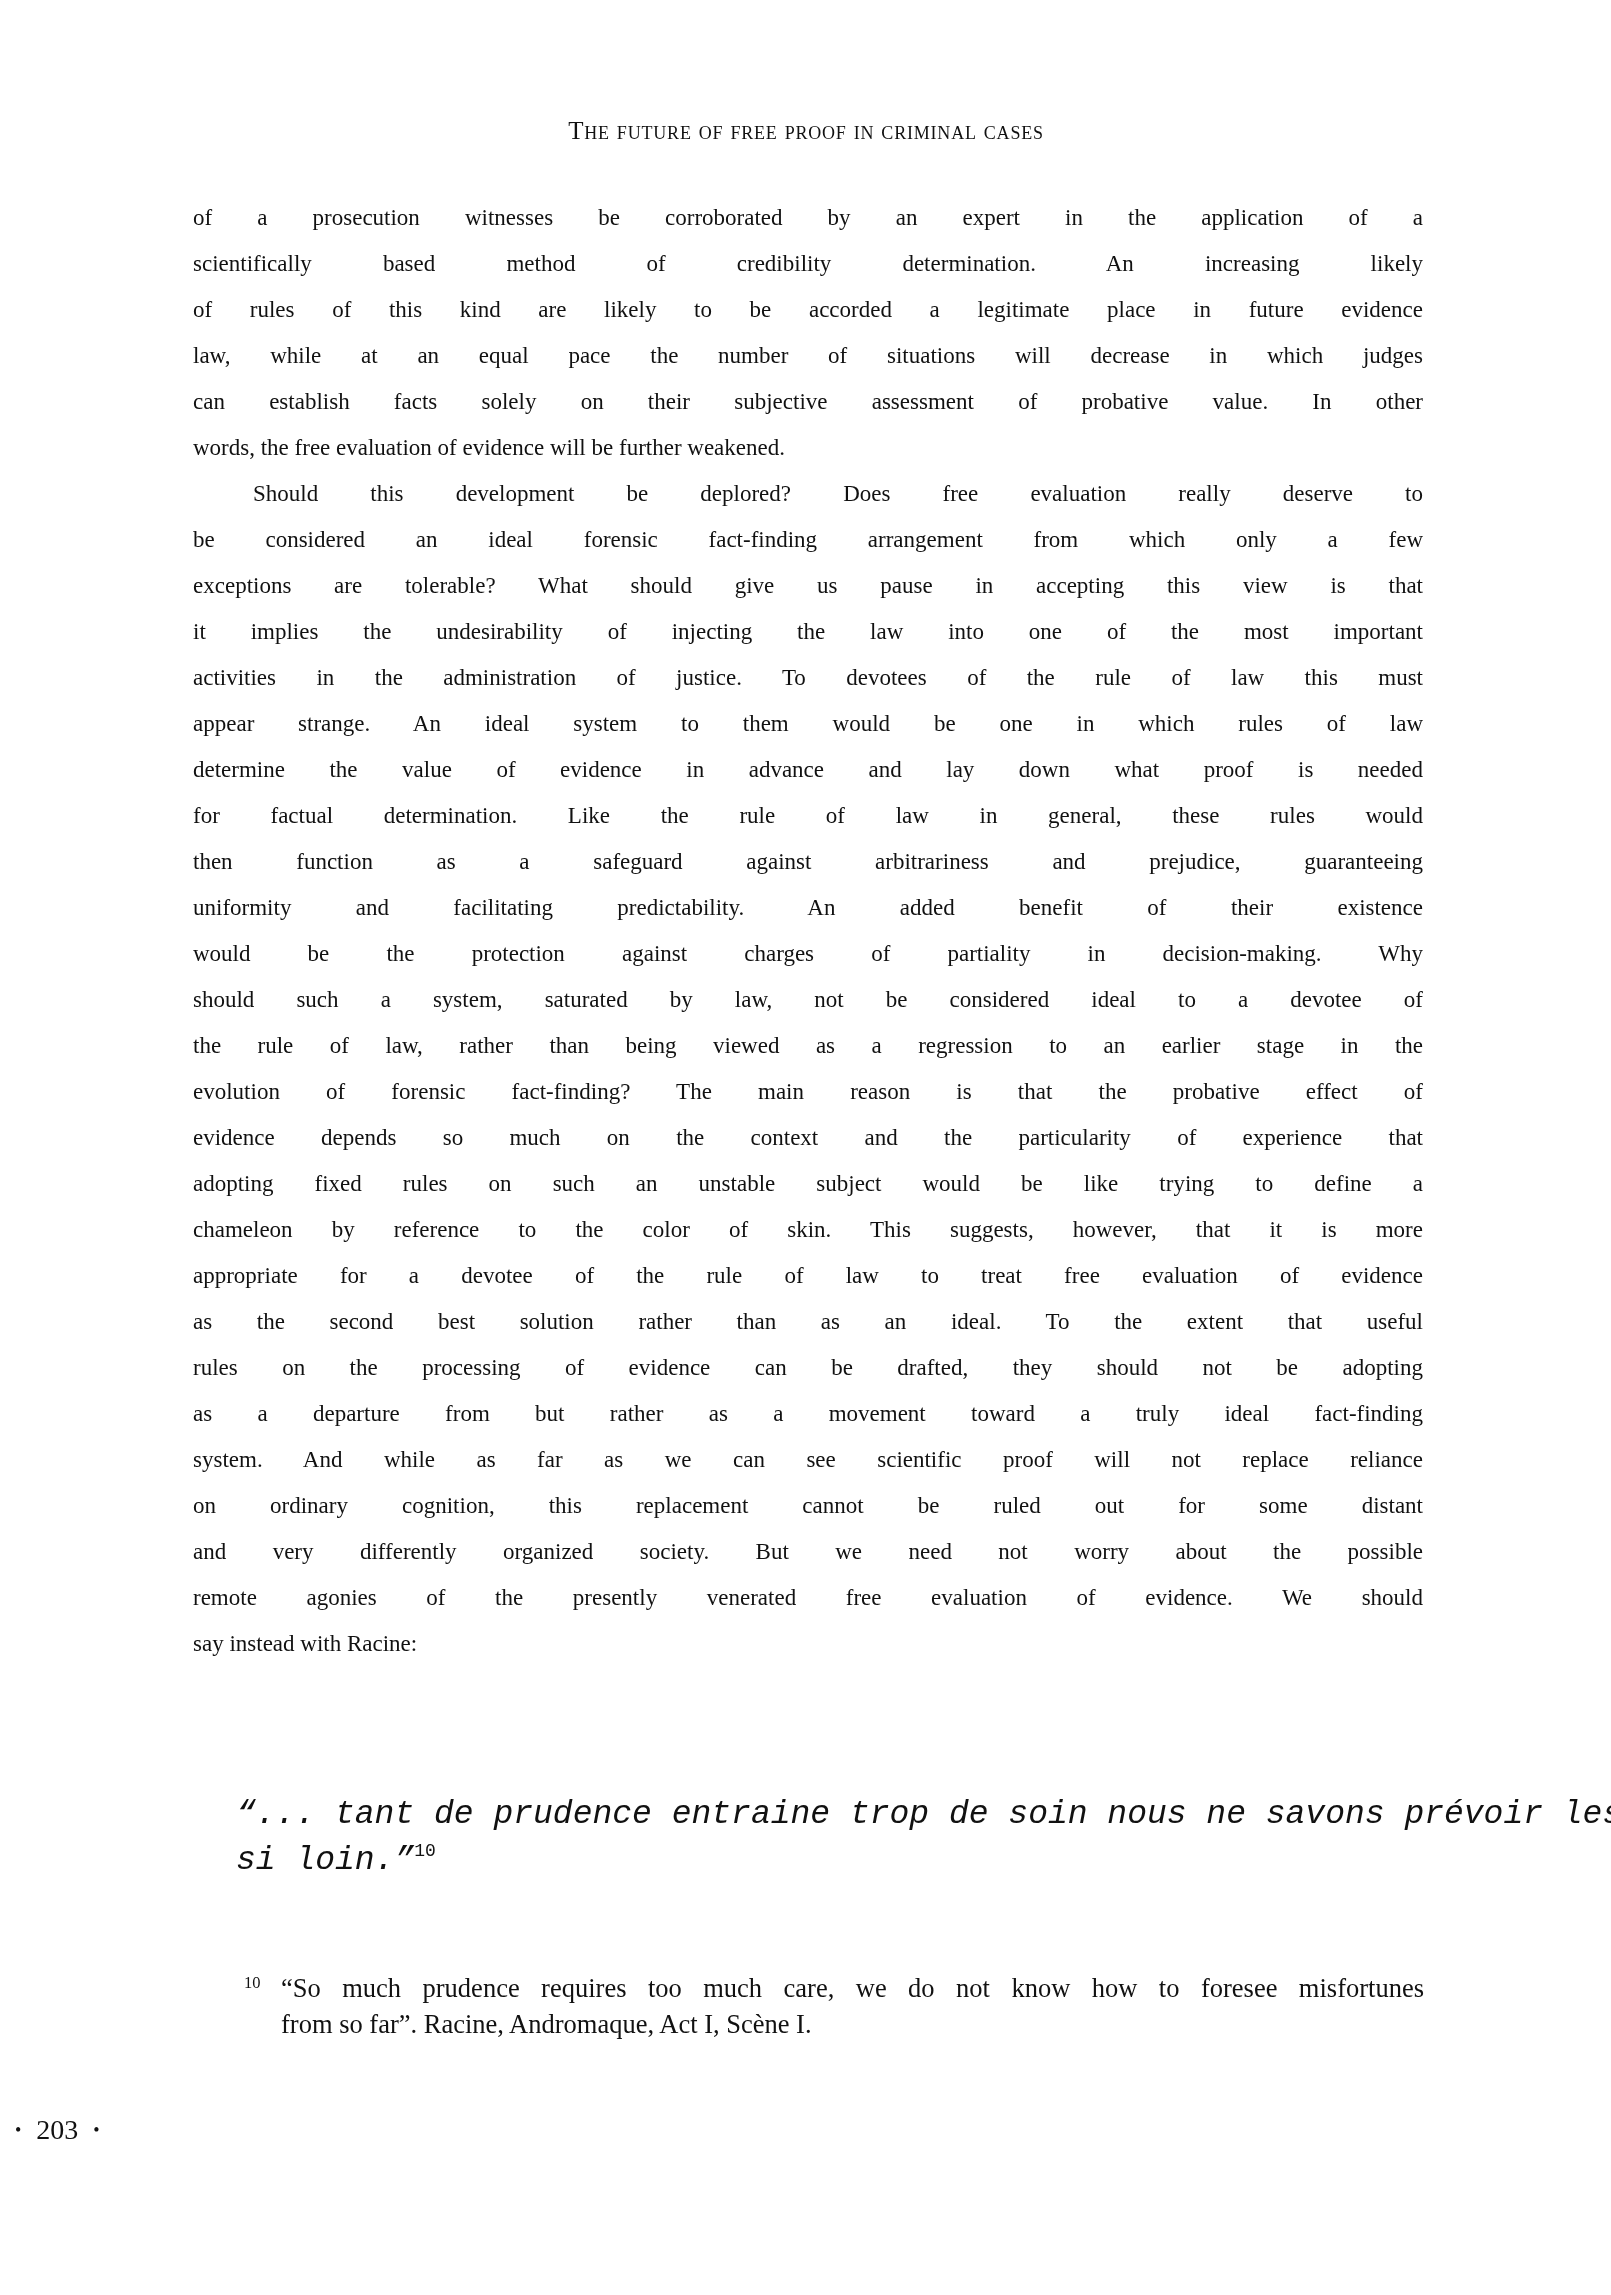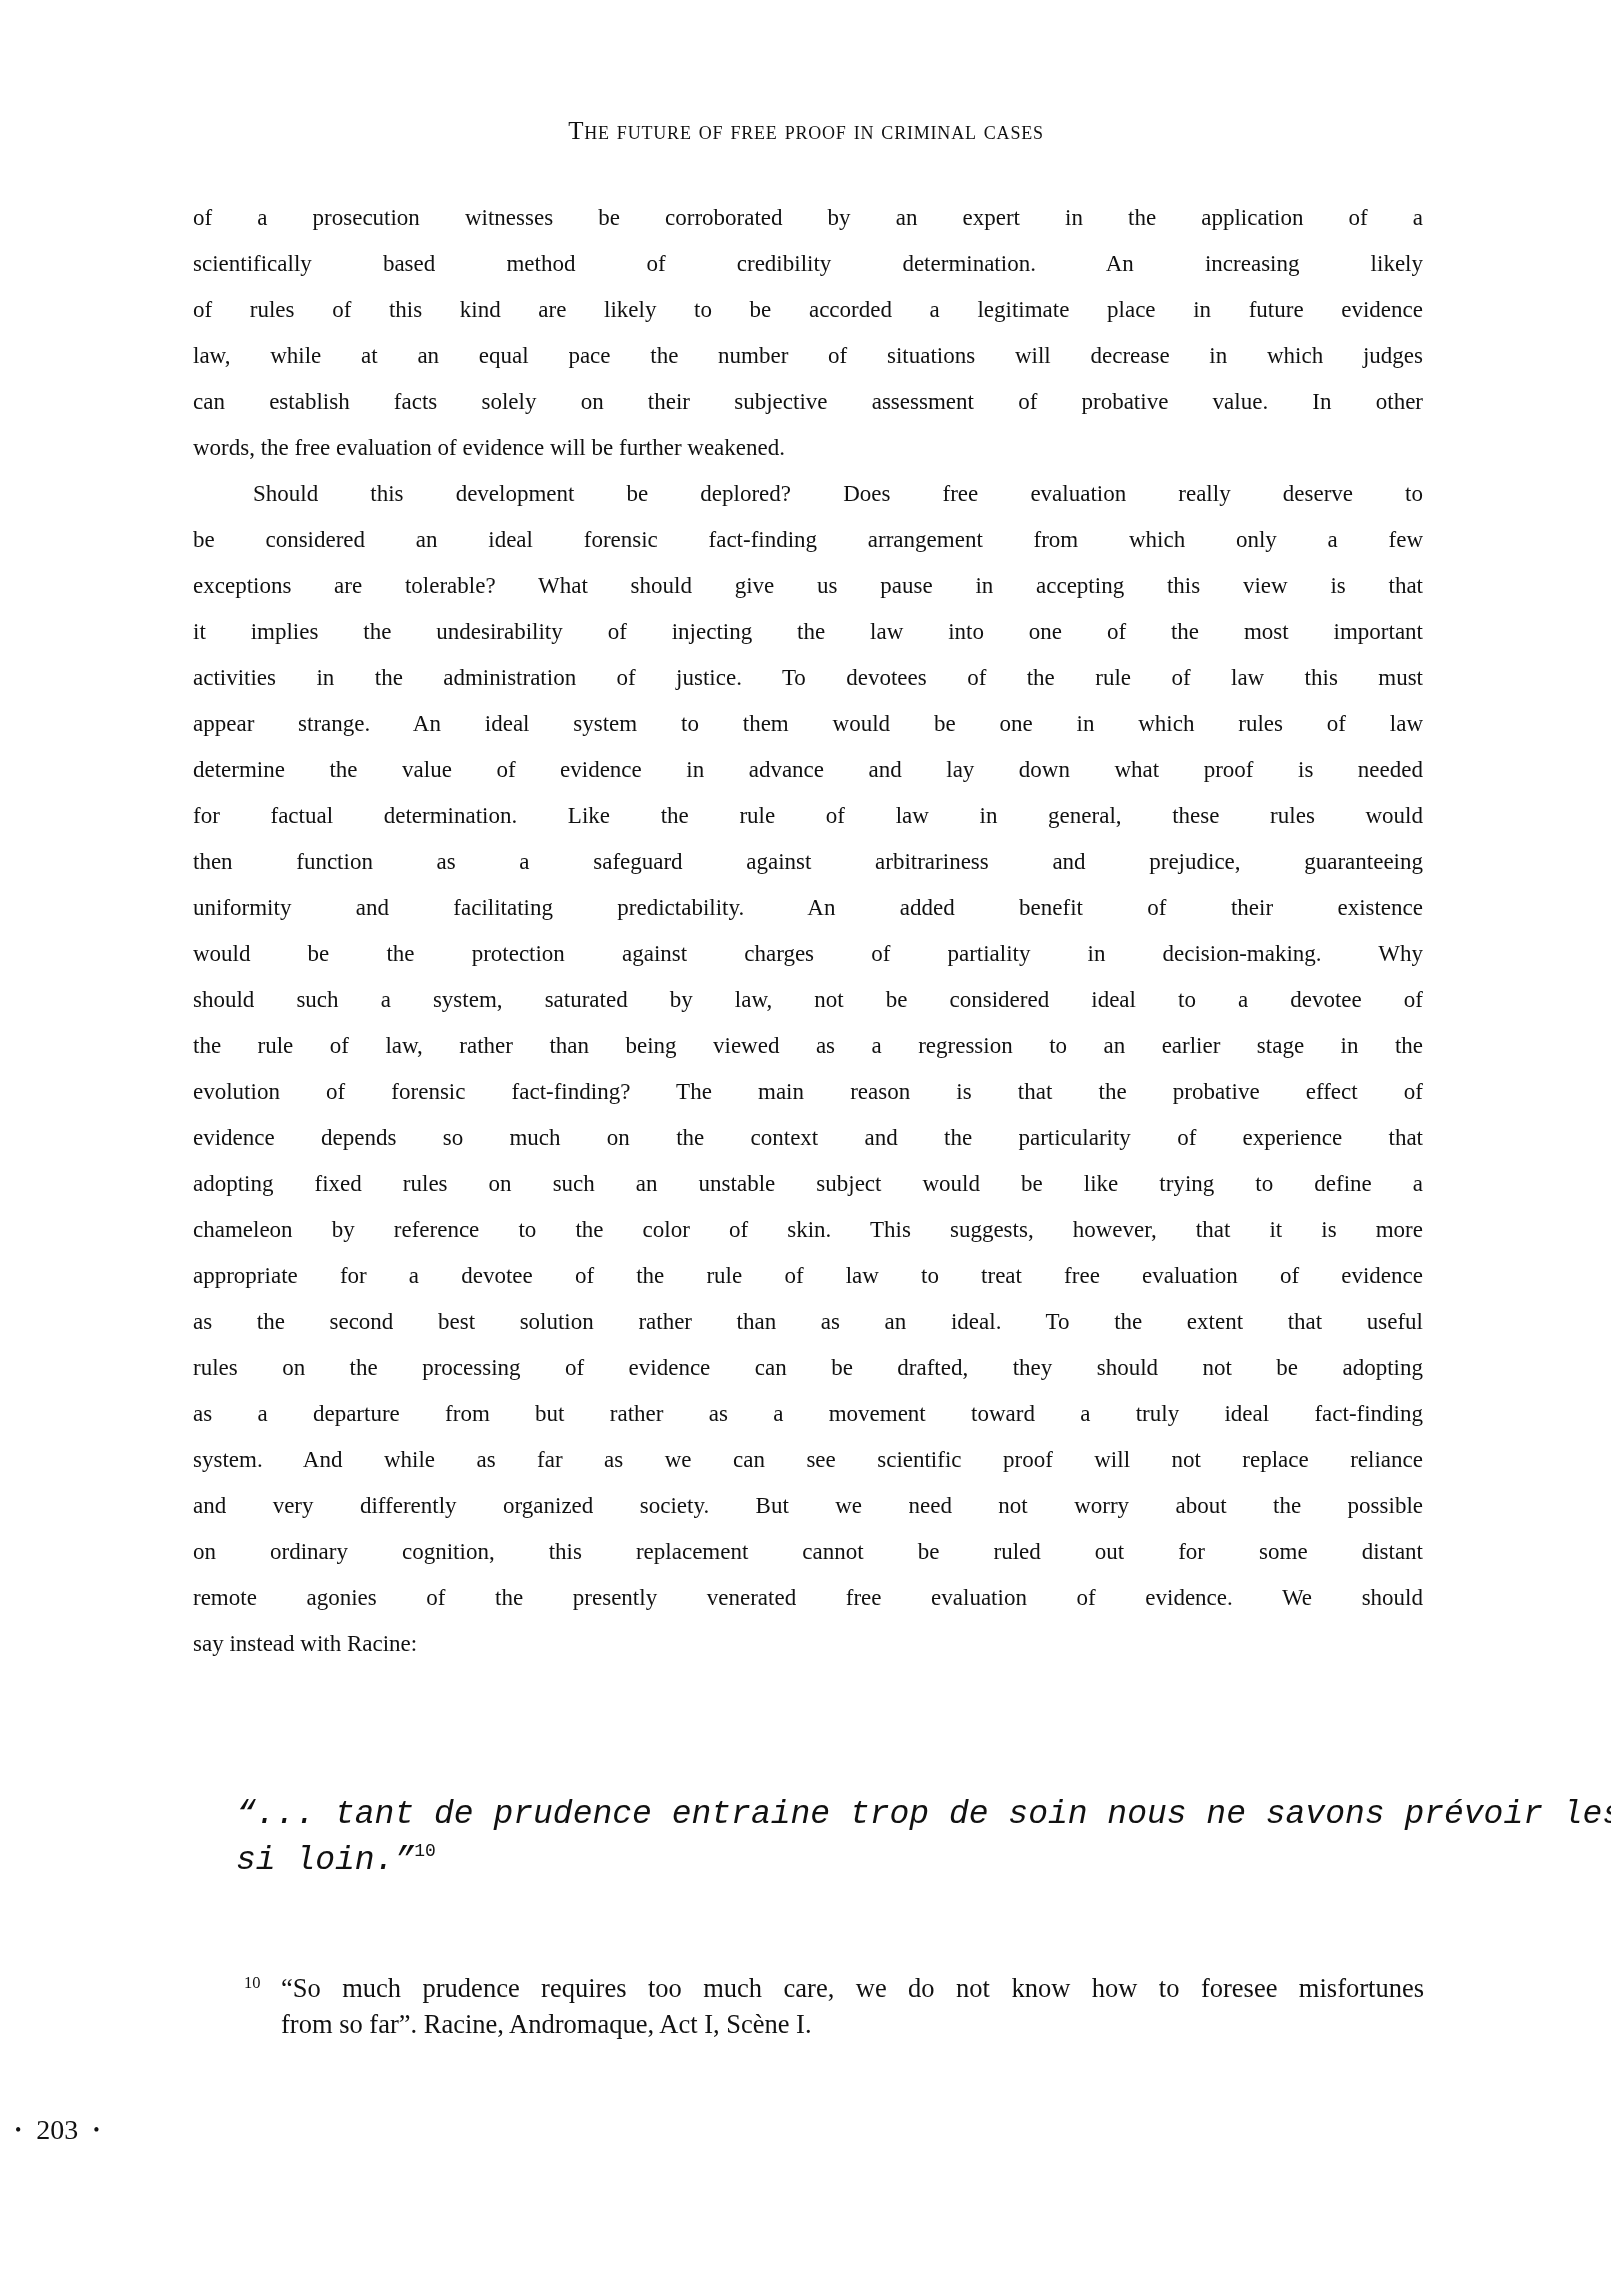--- a/index.html
+++ b/index.html
@@ -70,22 +70,22 @@
     <span class="line">the rule of law, rather than being viewed as a regression to an earlier stage in the</span>
     <span class="line">evolution of forensic fact-finding? The main reason is that the probative effect of</span>
     <span class="line">evidence depends so much on the context and the particularity of experience that</span>
     <span class="line">adopting fixed rules on such an unstable subject would be like trying to define a</span>
     <span class="line">chameleon by reference to the color of skin. This suggests, however, that it is more</span>
     <span class="line">appropriate for a devotee of the rule of law to treat free evaluation of evidence</span>
     <span class="line">as the second best solution rather than as an ideal. To the extent that useful</span>
     <span class="line">rules on the processing of evidence can be drafted, they should not be adopting</span>
     <span class="line">as a departure from but rather as a movement toward a truly ideal fact-finding</span>
     <span class="line">system. And while as far as we can see scientific proof will not replace reliance</span>
+    <span class="line">on ordinary cognition, this replacement cannot be ruled out for some distant</span>
     <span class="line">and very differently organized society. But we need not worry about the possible</span>
-    <span class="line">on ordinary cognition, this replacement cannot be ruled out for some distant</span>
     <span class="line">remote agonies of the presently venerated free evaluation of evidence. We should</span>
     <span class="line last">say instead with Racine:</span>
   </div>
 </div>
 
 <div class="quote">
   <span class="line">“... tant de prudence entraine trop de soin nous ne savons prévoir les malheurs de</span>
   <span class="line last"><span>si loin.”</span><sup class="fnref">10</sup></span>
 </div>
 

